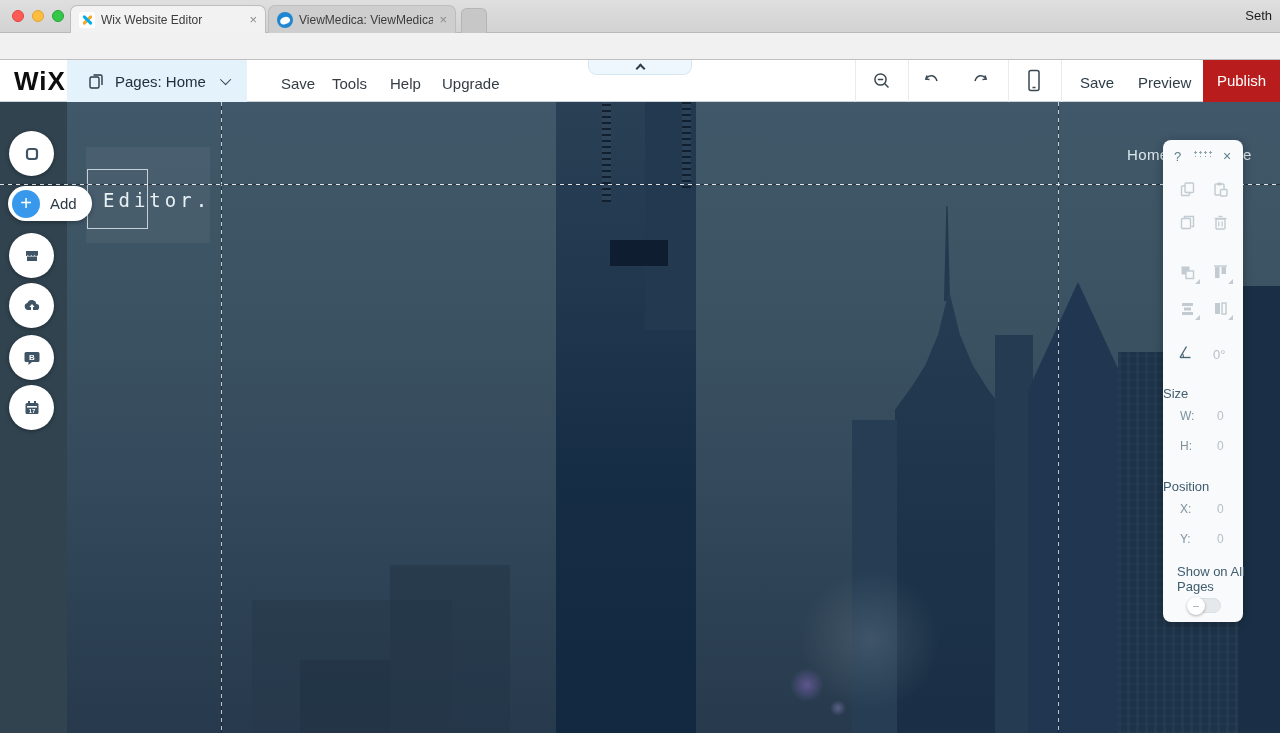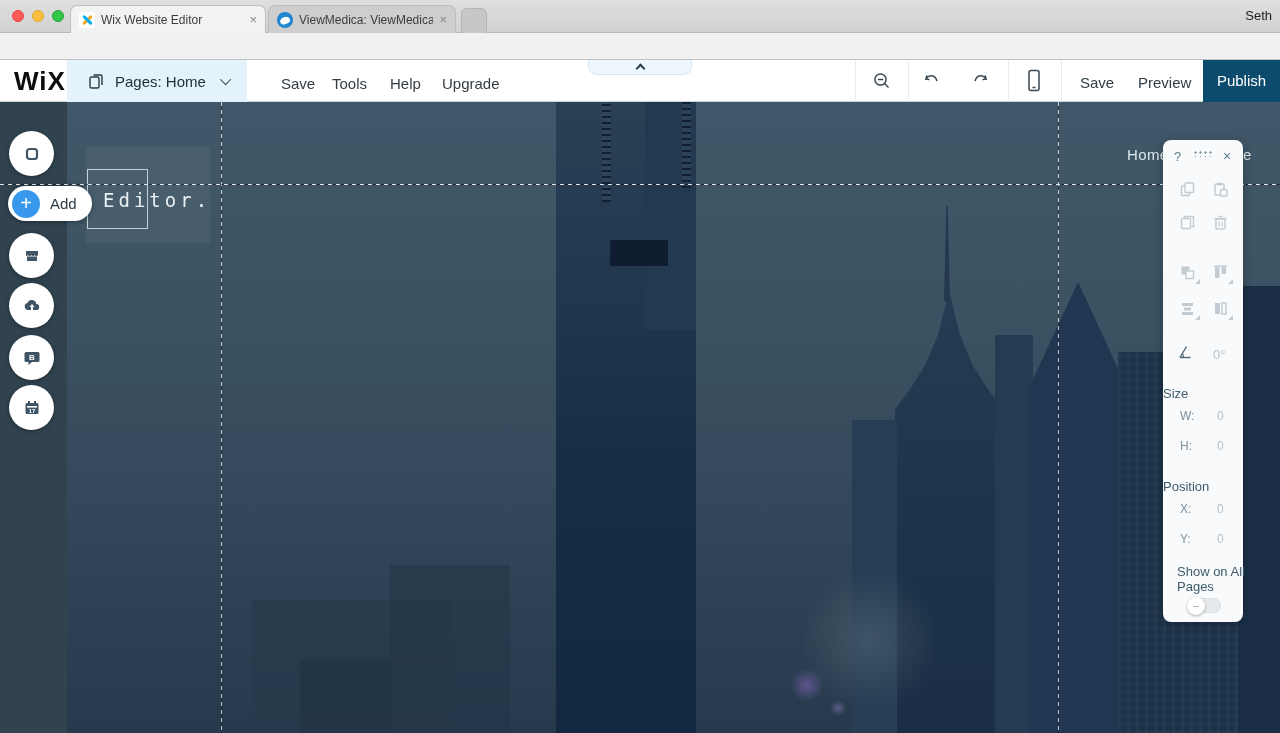--- a/index.html
+++ b/index.html
@@ -48,21 +48,21 @@
   .pages-btn { left:67px; top:60px; width:180px; height:42px; background:#e4f2fb; display:flex; align-items:center; cursor:default; }
   .pages-icon { margin-left:20px; }
   .pages-label { margin-left:10px; font-size:15px; color:#20303c; }
   .chev-down { position:absolute; right:16px; width:8px; height:8px; border-left:1.5px solid #2c3e4a; border-bottom:1.5px solid #2c3e4a; transform:rotate(-45deg) translateY(-2px); }
   .menu-item { top:75px; font-size:15px; color:#343d44; }
   .collapse-tab { left:588px; top:60px; width:104px; height:15px; background:#eef7fd; border:1px solid #d3e7f4; border-top:none; border-radius:0 0 9px 9px; }
   .chev-up { position:absolute; left:48px; top:5px; width:7px; height:7px; border-left:2px solid #2c3e4a; border-top:2px solid #2c3e4a; transform:rotate(45deg); }
   .tdiv { top:60px; width:1px; height:42px; background:#e8ebed; }
   .ticon { top:70px; color:#3a4750; }
   .tool-label { top:74px; font-size:15px; color:#2f3d47; }
-  .publish-btn { left:1203px; top:60px; width:77px; height:42px; background:#0c4a6e; color:#fff; font-size:15px; text-align:center; line-height:42px; }
+  .publish-btn { left:1203px; top:60px; width:77px; height:42px; background:#b91c1c; color:#fff; font-size:15px; text-align:center; line-height:42px; }
 
   
   .gutter { left:0; top:102px; width:67px; height:631px; background:#30434f; }
   .canvas { left:67px; top:102px; width:1213px; height:631px; overflow:hidden;
     background:linear-gradient(180deg,#41586a 0%,#3e5565 20%,#3a5161 38%,#354a5c 58%,#2d4254 78%,#273a4d 100%); }
   .bld { position:absolute; }
   .flare { position:absolute; border-radius:50%; }
 
   .guide-h { left:0; top:184px; width:1280px; height:1px; z-index:6;
     background:repeating-linear-gradient(90deg, rgba(255,255,255,.85) 0 4px, rgba(15,25,35,.55) 4px 8px); }

